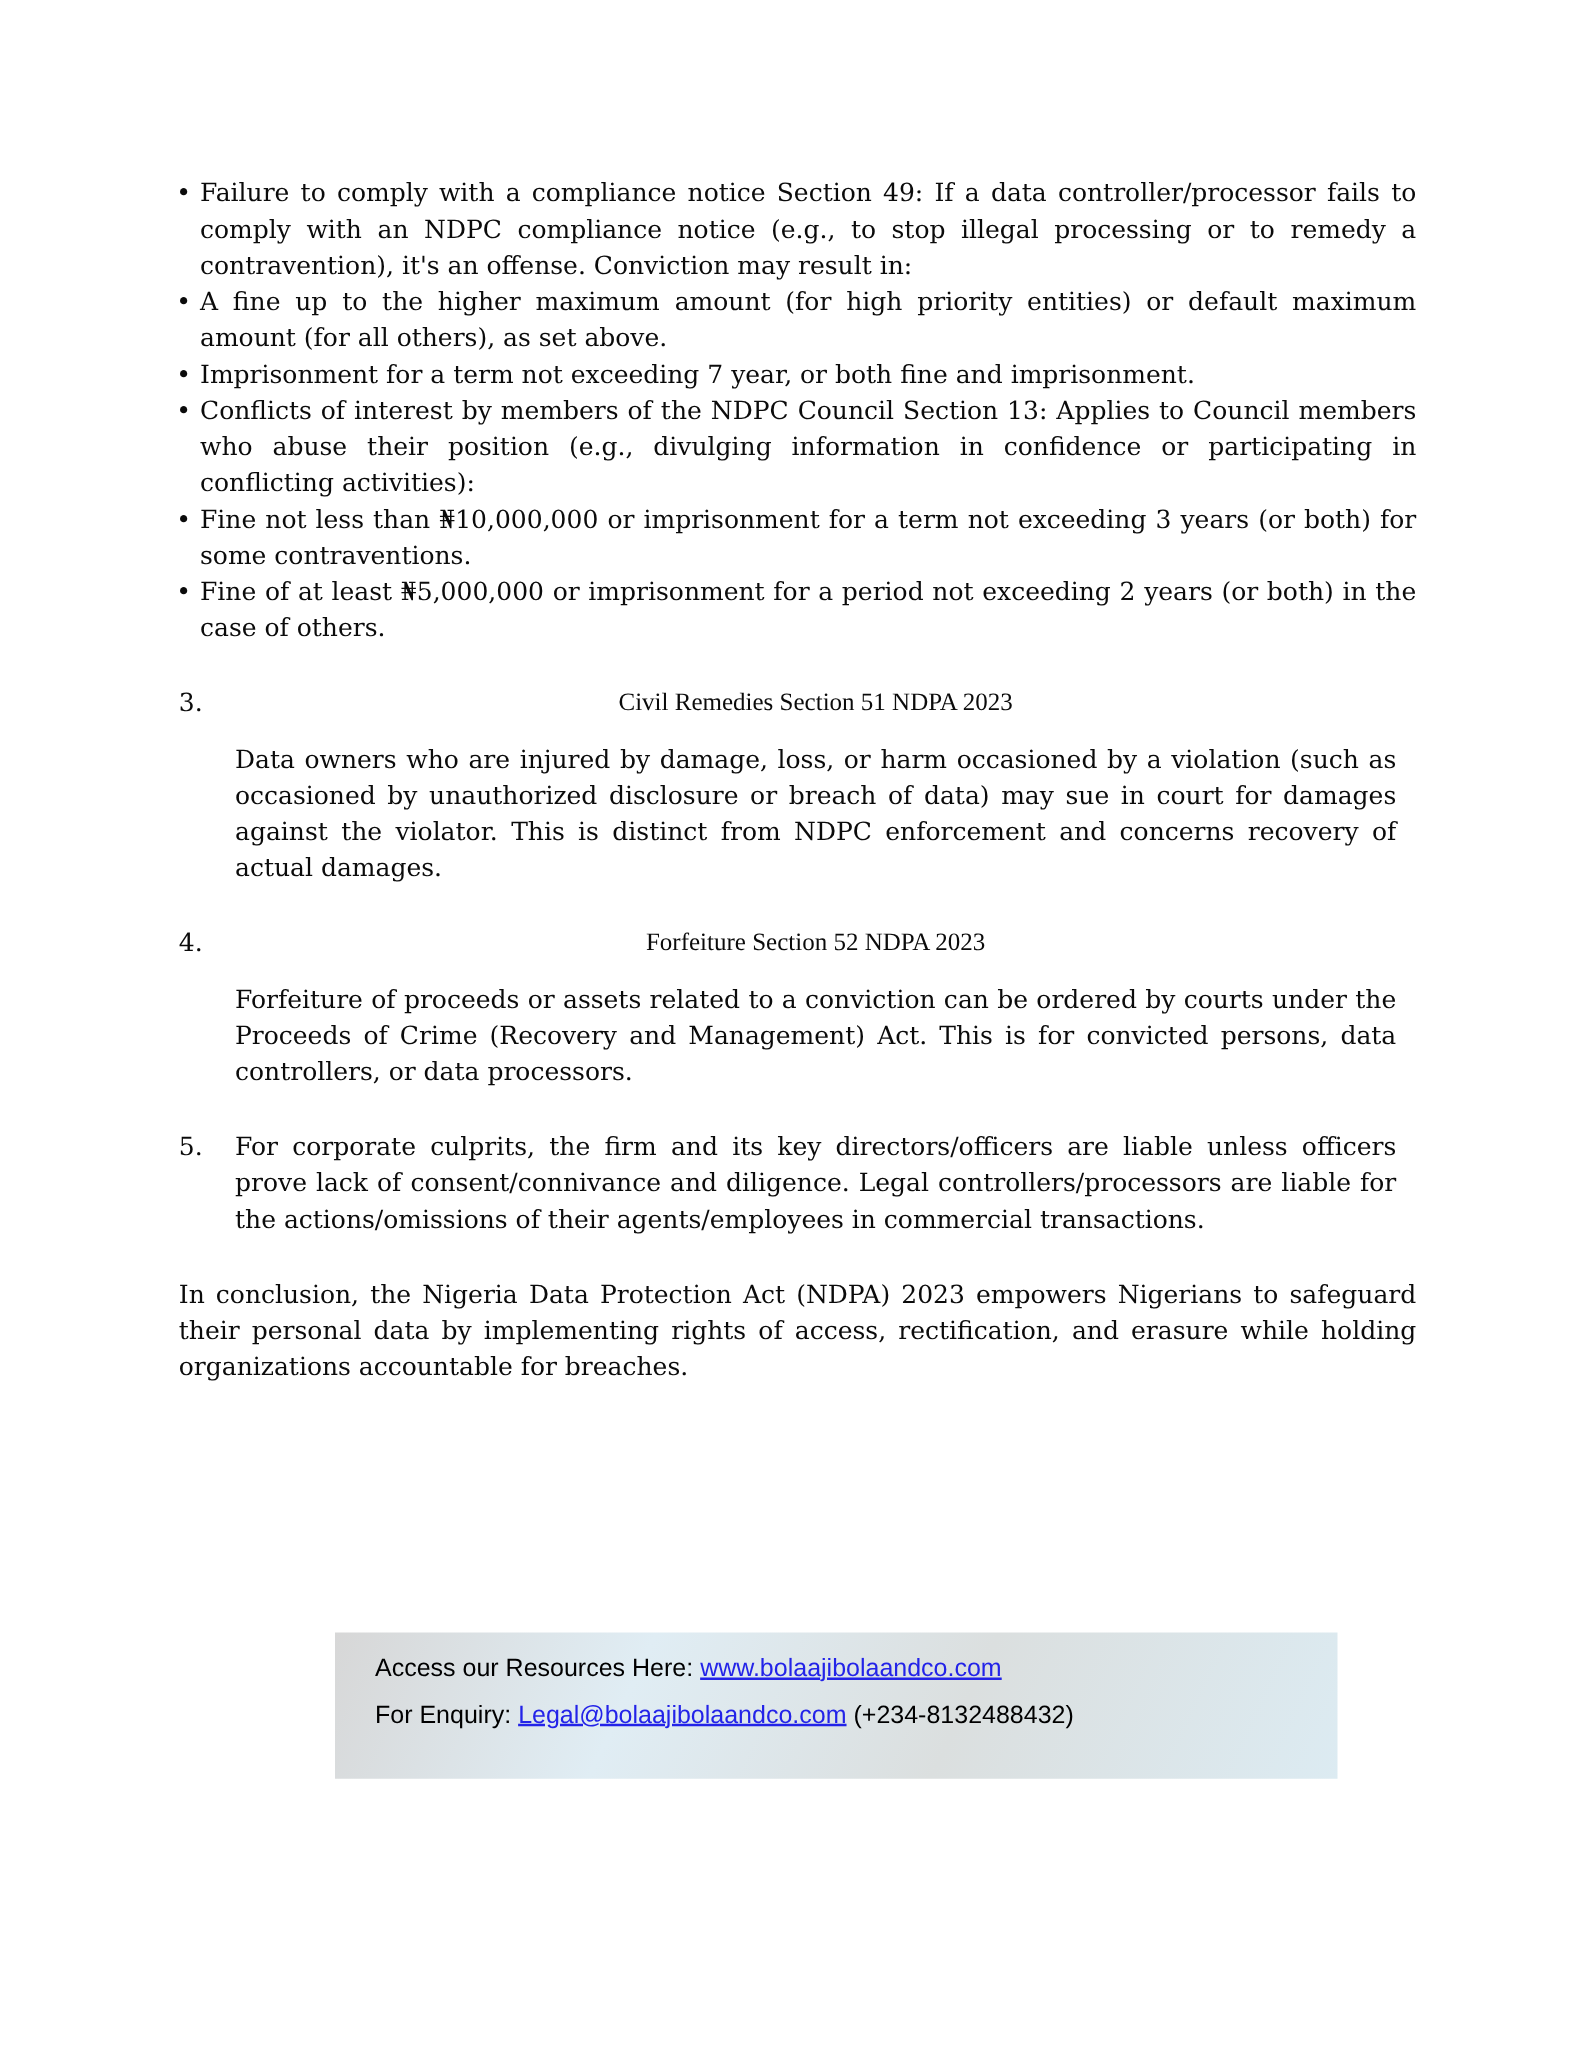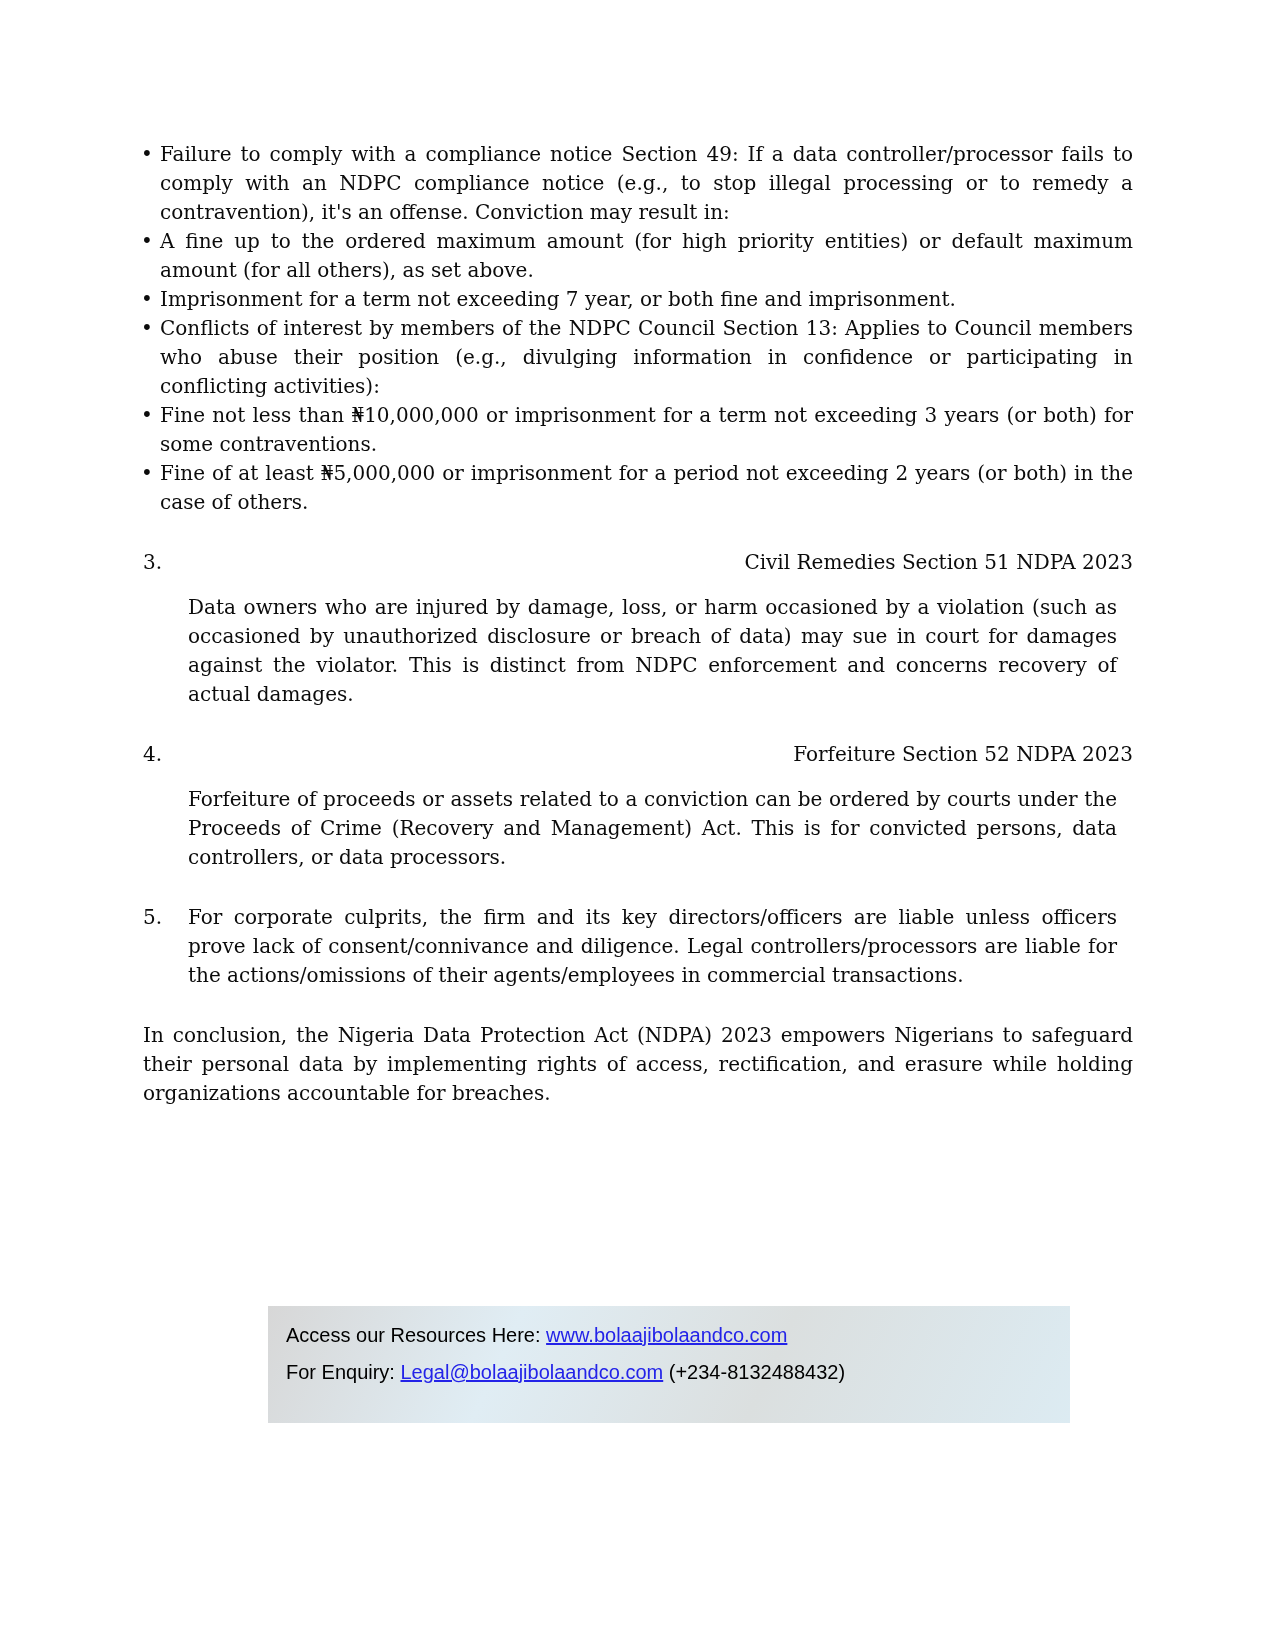--- a/index.html
+++ b/index.html
@@ -44,38 +44,39 @@
     margin-top: 31px;
     padding-left: 8px;
   }
   .sec-num {
     position: absolute;
     left: 8px;
     top: 0;
   }
   .sec-heading {
     padding-left: 29px;
-    text-align: right;
+    text-align: center;
+    font-family: Liberation Serif, serif;
   }
   .sec-body {
     margin: 16px;
     padding-left: 29px;
   }
   .conclusion {
     margin: 31px 0 0 0;
     padding-left: 8px;
   }
   .contact-banner {
     position: absolute;
     left: 268px;
     top: 1306px;
     width: 802px;
     height: 117px;
     box-sizing: border-box;
-    padding: 11px 0 0 18px;
+    padding: 11px 0 0 32px;
     background: linear-gradient(115deg, #d7d7d7 0%, #e0edf4 30%, #dbdfdf 62%, #dcebf2 100%);
     font-family: "Liberation Sans", sans-serif;
     font-size: 20px;
     line-height: 37px;
     text-align: left;
     color: #000000;
   }
   .contact-banner a {
     color: #2323e8;
     text-decoration: underline;
@@ -87,21 +88,21 @@
 
 <div class="page">
 
   <div class="bullet-list">
     <div class="bullet">
       <span class="marker">•</span>
       <span>Failure to comply with a compliance notice Section 49: If a data controller/processor fails to comply with an NDPC compliance notice (e.g., to stop illegal processing or to remedy a contravention), it's an offense. Conviction may result in:</span>
     </div>
     <div class="bullet">
       <span class="marker">•</span>
-      <span>A fine up to the ordered maximum amount (for high priority entities) or default maximum amount (for all others), as set above.</span>
+      <span>A fine up to the higher maximum amount (for high priority entities) or default maximum amount (for all others), as set above.</span>
     </div>
     <div class="bullet">
       <span class="marker">•</span>
       <span>Imprisonment for a term not exceeding 7 year, or both fine and imprisonment.</span>
     </div>
     <div class="bullet">
       <span class="marker">•</span>
       <span>Conflicts of interest by members of the NDPC Council Section 13: Applies to Council members who abuse their position (e.g., divulging information in confidence or participating in conflicting activities):</span>
     </div>
     <div class="bullet">

